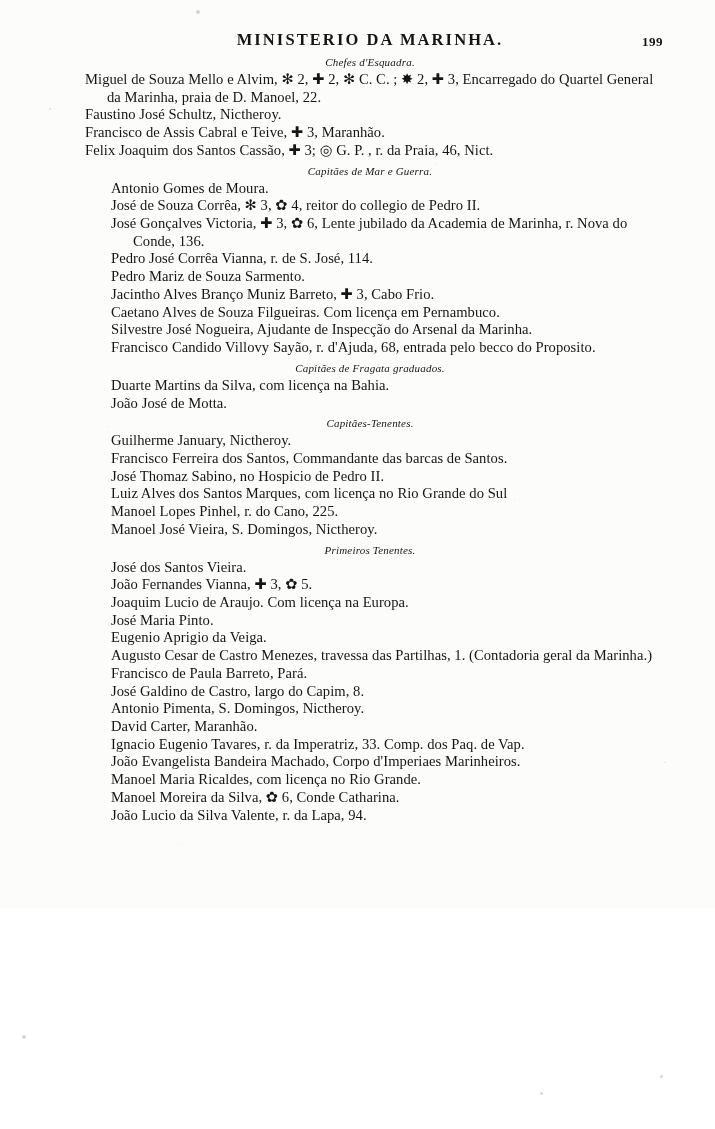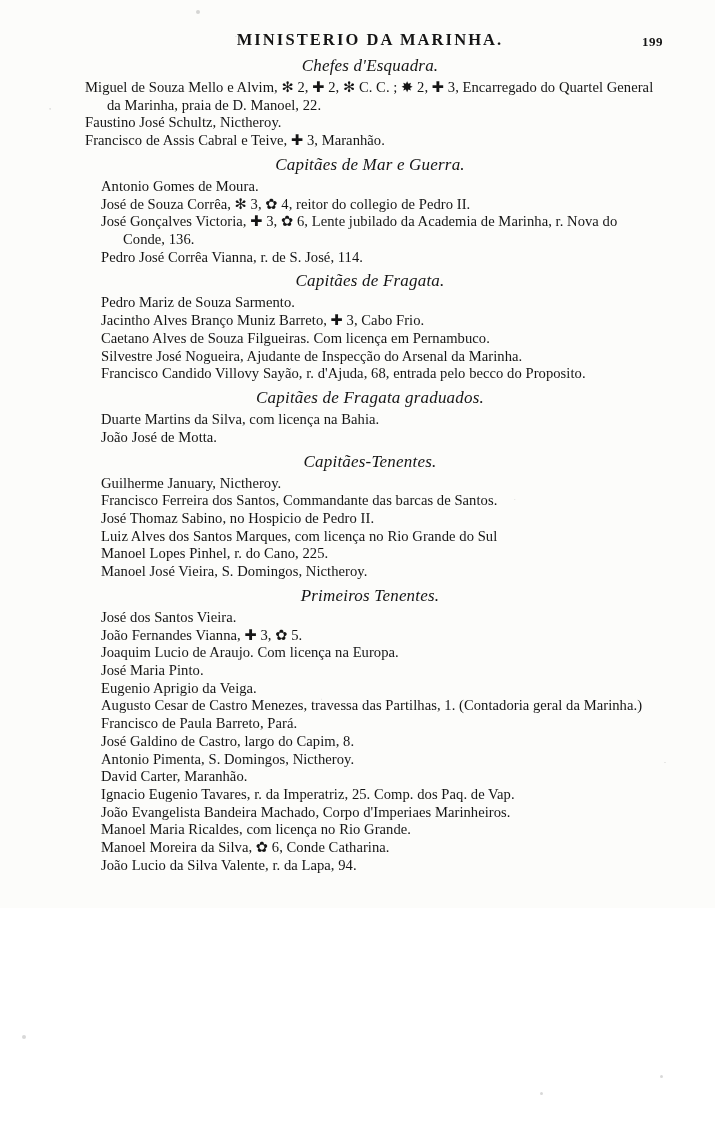--- a/index.html
+++ b/index.html
@@ -60,41 +60,41 @@
     position: absolute;
     right: -8px;
     bottom: 0;
     font-weight: bold;
     font-size: 13px;
     letter-spacing: 0.5px;
   }
   .section-heading {
     text-align: center;
     font-style: italic;
-    font-size: 17px;
+    font-size: 11px;
     margin: 5px 0 3px 0;
     letter-spacing: 0.2px;
   }
   .entry {
     font-size: 14.6px;
     line-height: 1.215;
     margin: 0;
     padding: 0;
     text-indent: 0;
     letter-spacing: 0.05px;
   }
   .entry.hang {
     padding-left: 22px;
     text-indent: -22px;
   }
   .list-left {
     margin-left: 0px;
   }
   .list-indent {
-    margin-left: 16px;
+    margin-left: 26px;
   }
   .smudge {
     position: absolute;
     border-radius: 50%;
     background: rgba(40,40,40,0.18);
     pointer-events: none;
   }
 </style>
 </head>
 <body>
@@ -112,29 +112,29 @@
       <div class="header-title">MINISTERIO DA MARINHA.</div>
       <div class="page-number">199</div>
     </div>
 
     <div id="sections">
         <div class="section-heading">Chefes d'Esquadra.</div>
         <div class="list list-left">
           <p class="entry hang">Miguel de Souza Mello e Alvim, ✻ 2, ✚ 2, ✻ C. C. ; ✸ 2, ✚ 3, Encarregado do Quartel General da Marinha, praia de D. Manoel, 22.</p>
           <p class="entry hang">Faustino José Schultz, Nictheroy.</p>
           <p class="entry hang">Francisco de Assis Cabral e Teive, ✚ 3, Maranhão.</p>
+          <p class="entry hang">Felix Joaquim dos Santos Cassão, ✚ 3; ◎ G. P. , r. da Praia, 46, Nict.</p>
         </div>
         <div class="section-heading">Capitães de Mar e Guerra.</div>
         <div class="list list-indent">
           <p class="entry hang">Antonio Gomes de Moura.</p>
           <p class="entry hang">José de Souza Corrêa, ✻ 3, ✿ 4, reitor do collegio de Pedro II.</p>
           <p class="entry hang">José Gonçalves Victoria, ✚ 3, ✿ 6, Lente jubilado da Academia de Marinha, r. Nova do Conde, 136.</p>
           <p class="entry hang">Pedro José Corrêa Vianna, r. de S. José, 114.</p>
         </div>
-        <div class="section-heading">Capitães de Fragata.</div>
         <div class="list list-indent">
           <p class="entry hang">Pedro Mariz de Souza Sarmento.</p>
           <p class="entry hang">Jacintho Alves Branço Muniz Barreto, ✚ 3, Cabo Frio.</p>
           <p class="entry hang">Caetano Alves de Souza Filgueiras. Com licença em Pernambuco.</p>
           <p class="entry hang">Silvestre José Nogueira, Ajudante de Inspecção do Arsenal da Marinha.</p>
           <p class="entry hang">Francisco Candido Villovy Sayão, r. d'Ajuda, 68, entrada pelo becco do Proposito.</p>
         </div>
         <div class="section-heading">Capitães de Fragata graduados.</div>
         <div class="list list-indent">
           <p class="entry hang">Duarte Martins da Silva, com licença na Bahia.</p>
@@ -154,21 +154,21 @@
           <p class="entry hang">José dos Santos Vieira.</p>
           <p class="entry hang">João Fernandes Vianna, ✚ 3, ✿ 5.</p>
           <p class="entry hang">Joaquim Lucio de Araujo. Com licença na Europa.</p>
           <p class="entry hang">José Maria Pinto.</p>
           <p class="entry hang">Eugenio Aprigio da Veiga.</p>
           <p class="entry hang">Augusto Cesar de Castro Menezes, travessa das Partilhas, 1. (Contadoria geral da Marinha.)</p>
           <p class="entry hang">Francisco de Paula Barreto, Pará.</p>
           <p class="entry hang">José Galdino de Castro, largo do Capim, 8.</p>
           <p class="entry hang">Antonio Pimenta, S. Domingos, Nictheroy.</p>
           <p class="entry hang">David Carter, Maranhão.</p>
-          <p class="entry hang">Ignacio Eugenio Tavares, r. da Imperatriz, 25. Comp. dos Paq. de Vap.</p>
+          <p class="entry hang">Ignacio Eugenio Tavares, r. da Imperatriz, 33. Comp. dos Paq. de Vap.</p>
           <p class="entry hang">João Evangelista Bandeira Machado, Corpo d'Imperiaes Marinheiros.</p>
           <p class="entry hang">Manoel Maria Ricaldes, com licença no Rio Grande.</p>
           <p class="entry hang">Manoel Moreira da Silva, ✿ 6, Conde Catharina.</p>
           <p class="entry hang">João Lucio da Silva Valente, r. da Lapa, 94.</p>
         </div>
       </div>
   </div>
 </div>
 
 </body></html>

